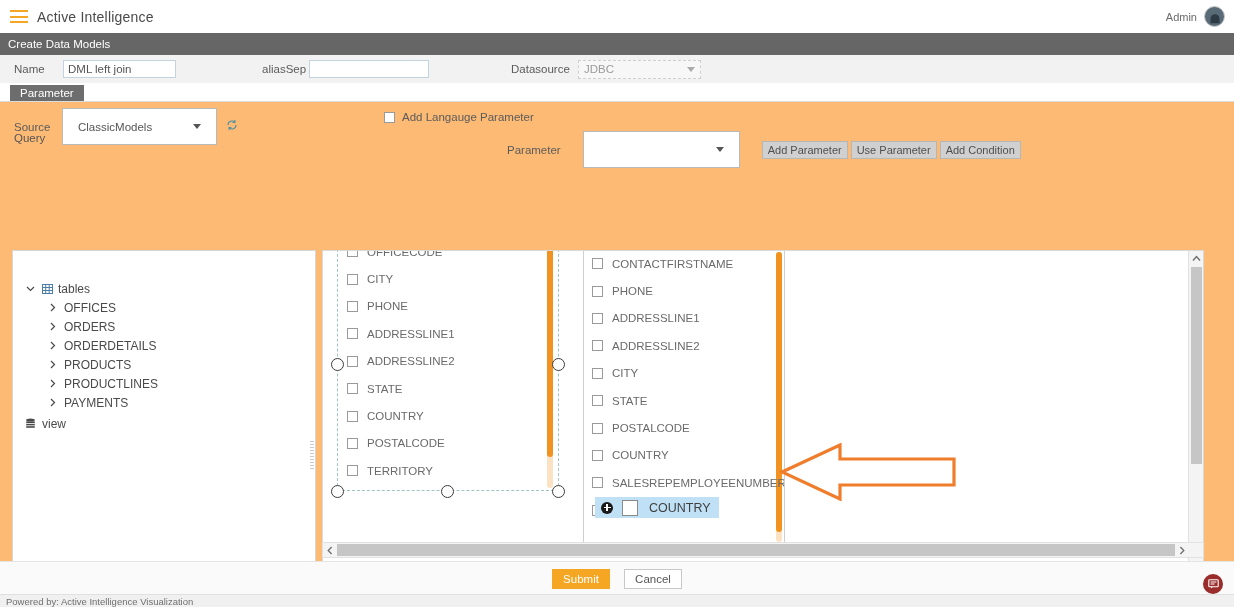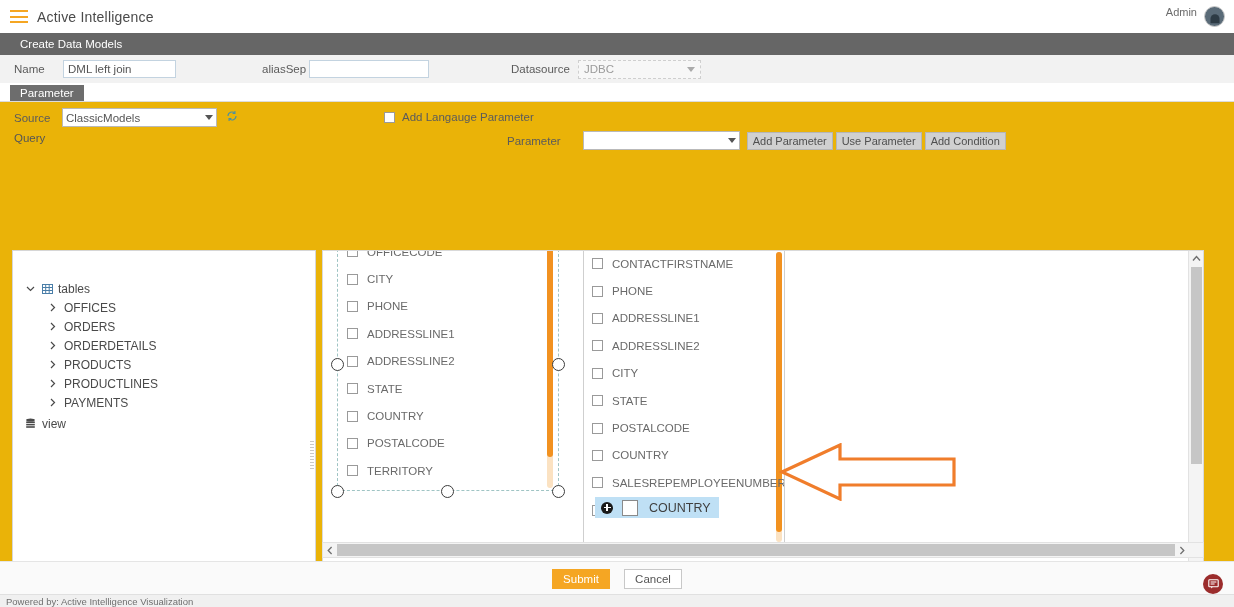--- a/index.html
+++ b/index.html
@@ -15,32 +15,32 @@
   
   .topbar{
     position:absolute;left:0;top:0;width:1234px;height:33px;
     background:#ffffff;border-bottom:1px solid #d9d9d9;
     display:flex;align-items:center;
   }
   .hamburger{width:18px;height:13px;margin-left:10px;margin-right:9px;
     display:flex;flex-direction:column;justify-content:space-between;cursor:pointer;}
   .hamburger i{display:block;height:2px;width:18px;background:#f5a623;}
   .app-title{font-size:14px;color:#4a4a4a;letter-spacing:.2px;}
-  .topbar-right{margin-left:auto;display:flex;align-items:flex-start;margin-right:9px;}
+  .topbar-right{margin-left:auto;display:flex;align-items:center;margin-right:9px;}
   .admin-label{font-size:11px;color:#6b6b6b;margin-right:7px;}
   .avatar{width:19px;height:19px;border-radius:50%;background:#5a6b78;
     border:1px solid #cccccc;overflow:hidden;position:relative;}
   .avatar::after{content:"";position:absolute;left:50%;top:55%;width:9px;height:9px;
     transform:translate(-50%,-30%);border-radius:50% 50% 0 0;background:#2d3b45;}
 
   
   .pagebar{
     position:absolute;left:0;top:33px;width:1234px;height:22px;
     background:#666666;color:#ffffff;font-size:11.5px;
-    display:flex;align-items:center;padding-left:20px;box-sizing:border-box;
+    display:flex;align-items:center;padding-left:8px;box-sizing:border-box;
   }
 
   
   .formrow{
     position:absolute;left:0;top:55px;width:1234px;height:28px;
     background:#f2f2f2;display:flex;align-items:center;
   }
   .lbl{font-size:11.5px;color:#5b5b5b;}
   .txtinput{
     height:18px;border:1px solid #c3d3e0;background:#ffffff;
@@ -59,26 +59,26 @@
   .tabstrip{position:absolute;left:0;top:85px;width:1234px;height:16px;}
   .tab{
     position:absolute;left:10px;top:0;height:16px;padding:0 10px;
     background:#6d6d6d;color:#ffffff;font-size:11.5px;
     display:flex;align-items:center;
   }
 
   
   .panel{
     position:absolute;left:0;top:101px;width:1234px;height:460px;
-    background:#eab308;border-top:1px solid #dcdcdc;
+    background:#fdba74;border-top:1px solid #dcdcdc;
   }
   .srcrow{position:absolute;left:14px;top:6px;display:flex;align-items:center;}
   .dropdown{
-    height:19px;border:1px solid #b9b9b9;background:#ffffff;color:#555;
-    font-size:11.5px;display:flex;align-items:center;padding:0 3px;
+    height:37px;border:1px solid #b9b9b9;background:#ffffff;color:#555;
+    font-size:11.5px;display:flex;align-items:center;padding:0 15px;
     box-sizing:border-box;position:relative;cursor:pointer;
   }
   .dropdown .caret{margin-left:auto;border-left:4px solid transparent;
     border-right:4px solid transparent;border-top:5px solid #555555;}
   .refresh-icon{margin-left:9px;cursor:pointer;}
   .chk{
     width:11px;height:11px;border:1px solid #9a9a9a;background:#ffffff;
     display:inline-block;box-sizing:border-box;cursor:pointer;flex:none;
   }
   .querylbl{position:absolute;left:14px;top:30px;font-size:11.5px;}
@@ -258,21 +258,21 @@
     </div>
 
     <span class="querylbl">Query</span>
 
     <div style="position:absolute;left:507px;top:29px;display:flex;align-items:center;">
       <span class="lbl">Parameter</span>
       <div class="dropdown" style="width:157px;margin-left:22px;">
         <span></span>
         <span class="caret"></span>
       </div>
-      <div class="tbbtn" style="margin-left:7px;">Add Parameter</div>
+      <div class="tbbtn" style="margin-left:22px;">Add Parameter</div>
       <div class="tbbtn">Use Parameter</div>
       <div class="tbbtn">Add Condition</div>
     </div>
 
     <div class="treepanel">
 
       <div class="tree">
         <div class="tnode root">
           <svg class="chev" viewBox="0 0 11 11">
             <path d="M2 4l3.5 3.5L9 4" stroke="#4a4a4a" fill="none" stroke-width="1.2"></path>

